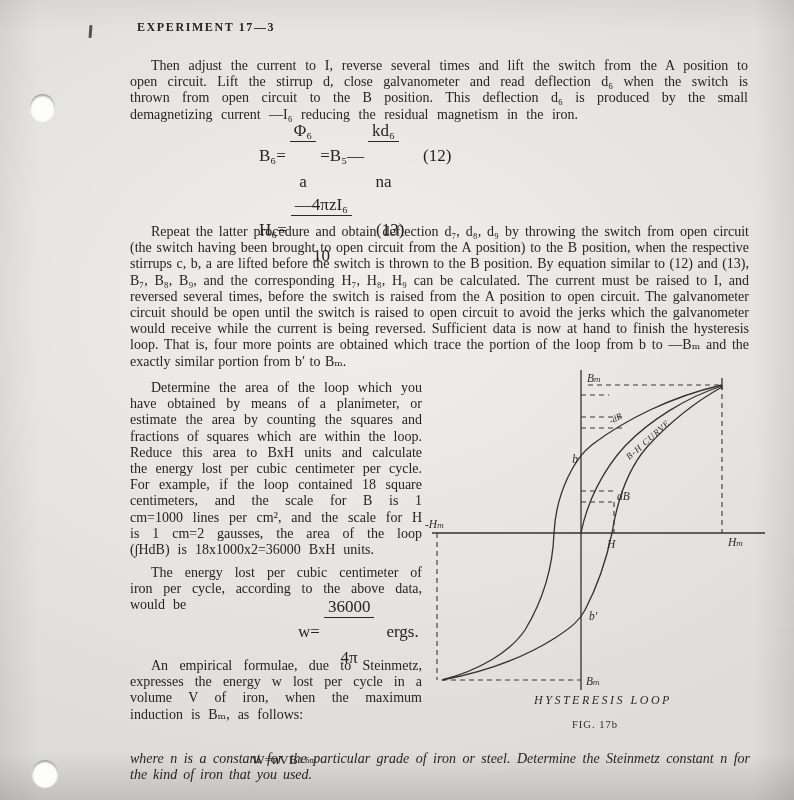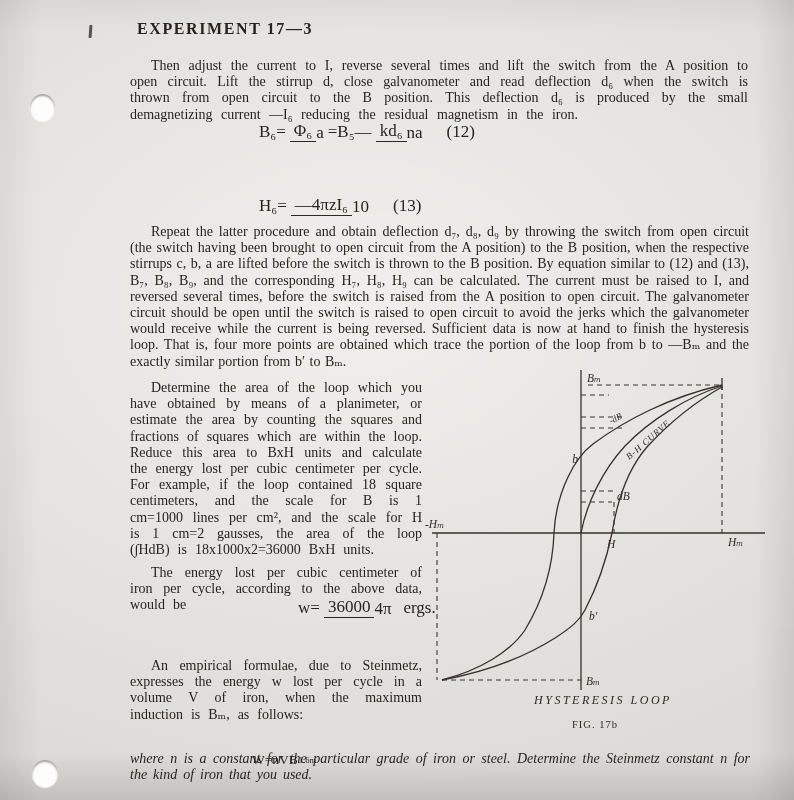--- a/index.html
+++ b/index.html
@@ -11,35 +11,35 @@
       linear-gradient(to bottom, rgba(0,0,0,0.05) 0%, rgba(0,0,0,0) 4%, rgba(0,0,0,0) 94%, rgba(0,0,0,0.13) 100%),
       #dedcd8;
     font-family:"Liberation Serif","DejaVu Serif",serif;
     color:#272420;
   }
   .hole{position:absolute;border-radius:50%;background:#fdfdfc;
         box-shadow:inset 0 2px 2px rgba(90,88,84,0.55), 0 1px 1px rgba(255,255,255,0.8);}
   .hole-top{left:30px;top:94px;width:25px;height:27px;}
   .hole-bottom{left:32px;top:760px;width:26px;height:27px;}
   .smudge{position:absolute;left:89px;top:25px;width:3px;height:13px;background:#57534d;transform:rotate(4deg);border-radius:1px;}
-  .hdr{position:absolute;left:137px;top:20px;font-weight:bold;font-size:16px;letter-spacing:1.6px;}
+  .hdr{position:absolute;left:137px;top:20px;font-weight:bold;font-size:12px;letter-spacing:1.6px;}
   .para{position:absolute;text-align:justify;font-size:14px;line-height:16.2px;}
   .para.indent{text-indent:21px;}
   .p1{left:130px;top:44px;width:618px;word-spacing:5px;}
   .p2{left:130px;top:210px;width:619px;word-spacing:1px;}
   .c1{left:130px;top:366px;width:292px;word-spacing:4.5px;}
   .c2{left:130px;top:551px;width:292px;word-spacing:4.5px;}
   .c3{left:130px;top:644px;width:292px;word-spacing:4.5px;}
   .p3{left:130px;top:737px;width:620px;word-spacing:2.5px;font-style:italic;}
   .equation{position:absolute;display:inline-flex;align-items:center;font-size:17px;white-space:nowrap;}
   .eq12{left:259px;top:121px;}
   .eq13{left:259px;top:167px;margin-top:28px;}
   .eqw{left:298px;top:597px;}
   .eqW{left:252px;top:708px;font-size:13.5px;margin-top:44px;}
-  .frac{display:inline-flex;align-items:center;margin:0 4px;text-align:center;}
+  .frac{display:inline-flex;flex-direction:column;align-items:center;margin:0 4px;text-align:center;gap:29px;}
   .frac .num{padding:0 4px 1px;border-bottom:1.2px solid #2c2925;line-height:1.12;}
   .frac .den{padding-top:1px;line-height:1.12;}
   .eqtag{margin-left:20px;}
   .eqsfx{margin-left:8px;}
   .supsub{display:inline-flex;flex-direction:row;align-items:flex-end;font-size:8.5px;line-height:8px;vertical-align:-3px;margin-left:1px;}
   .figwrap{position:absolute;left:425px;top:352px;width:345px;height:384px;}
   svg text{font-family:"Liberation Serif","DejaVu Serif",serif;fill:#2e2b26;}
   .flbl{font-style:italic;font-size:11.5px;}
   .flbl-sm{font-style:italic;font-size:9px;}
   .fcap{font-style:italic;font-size:12px;letter-spacing:2.5px;}

